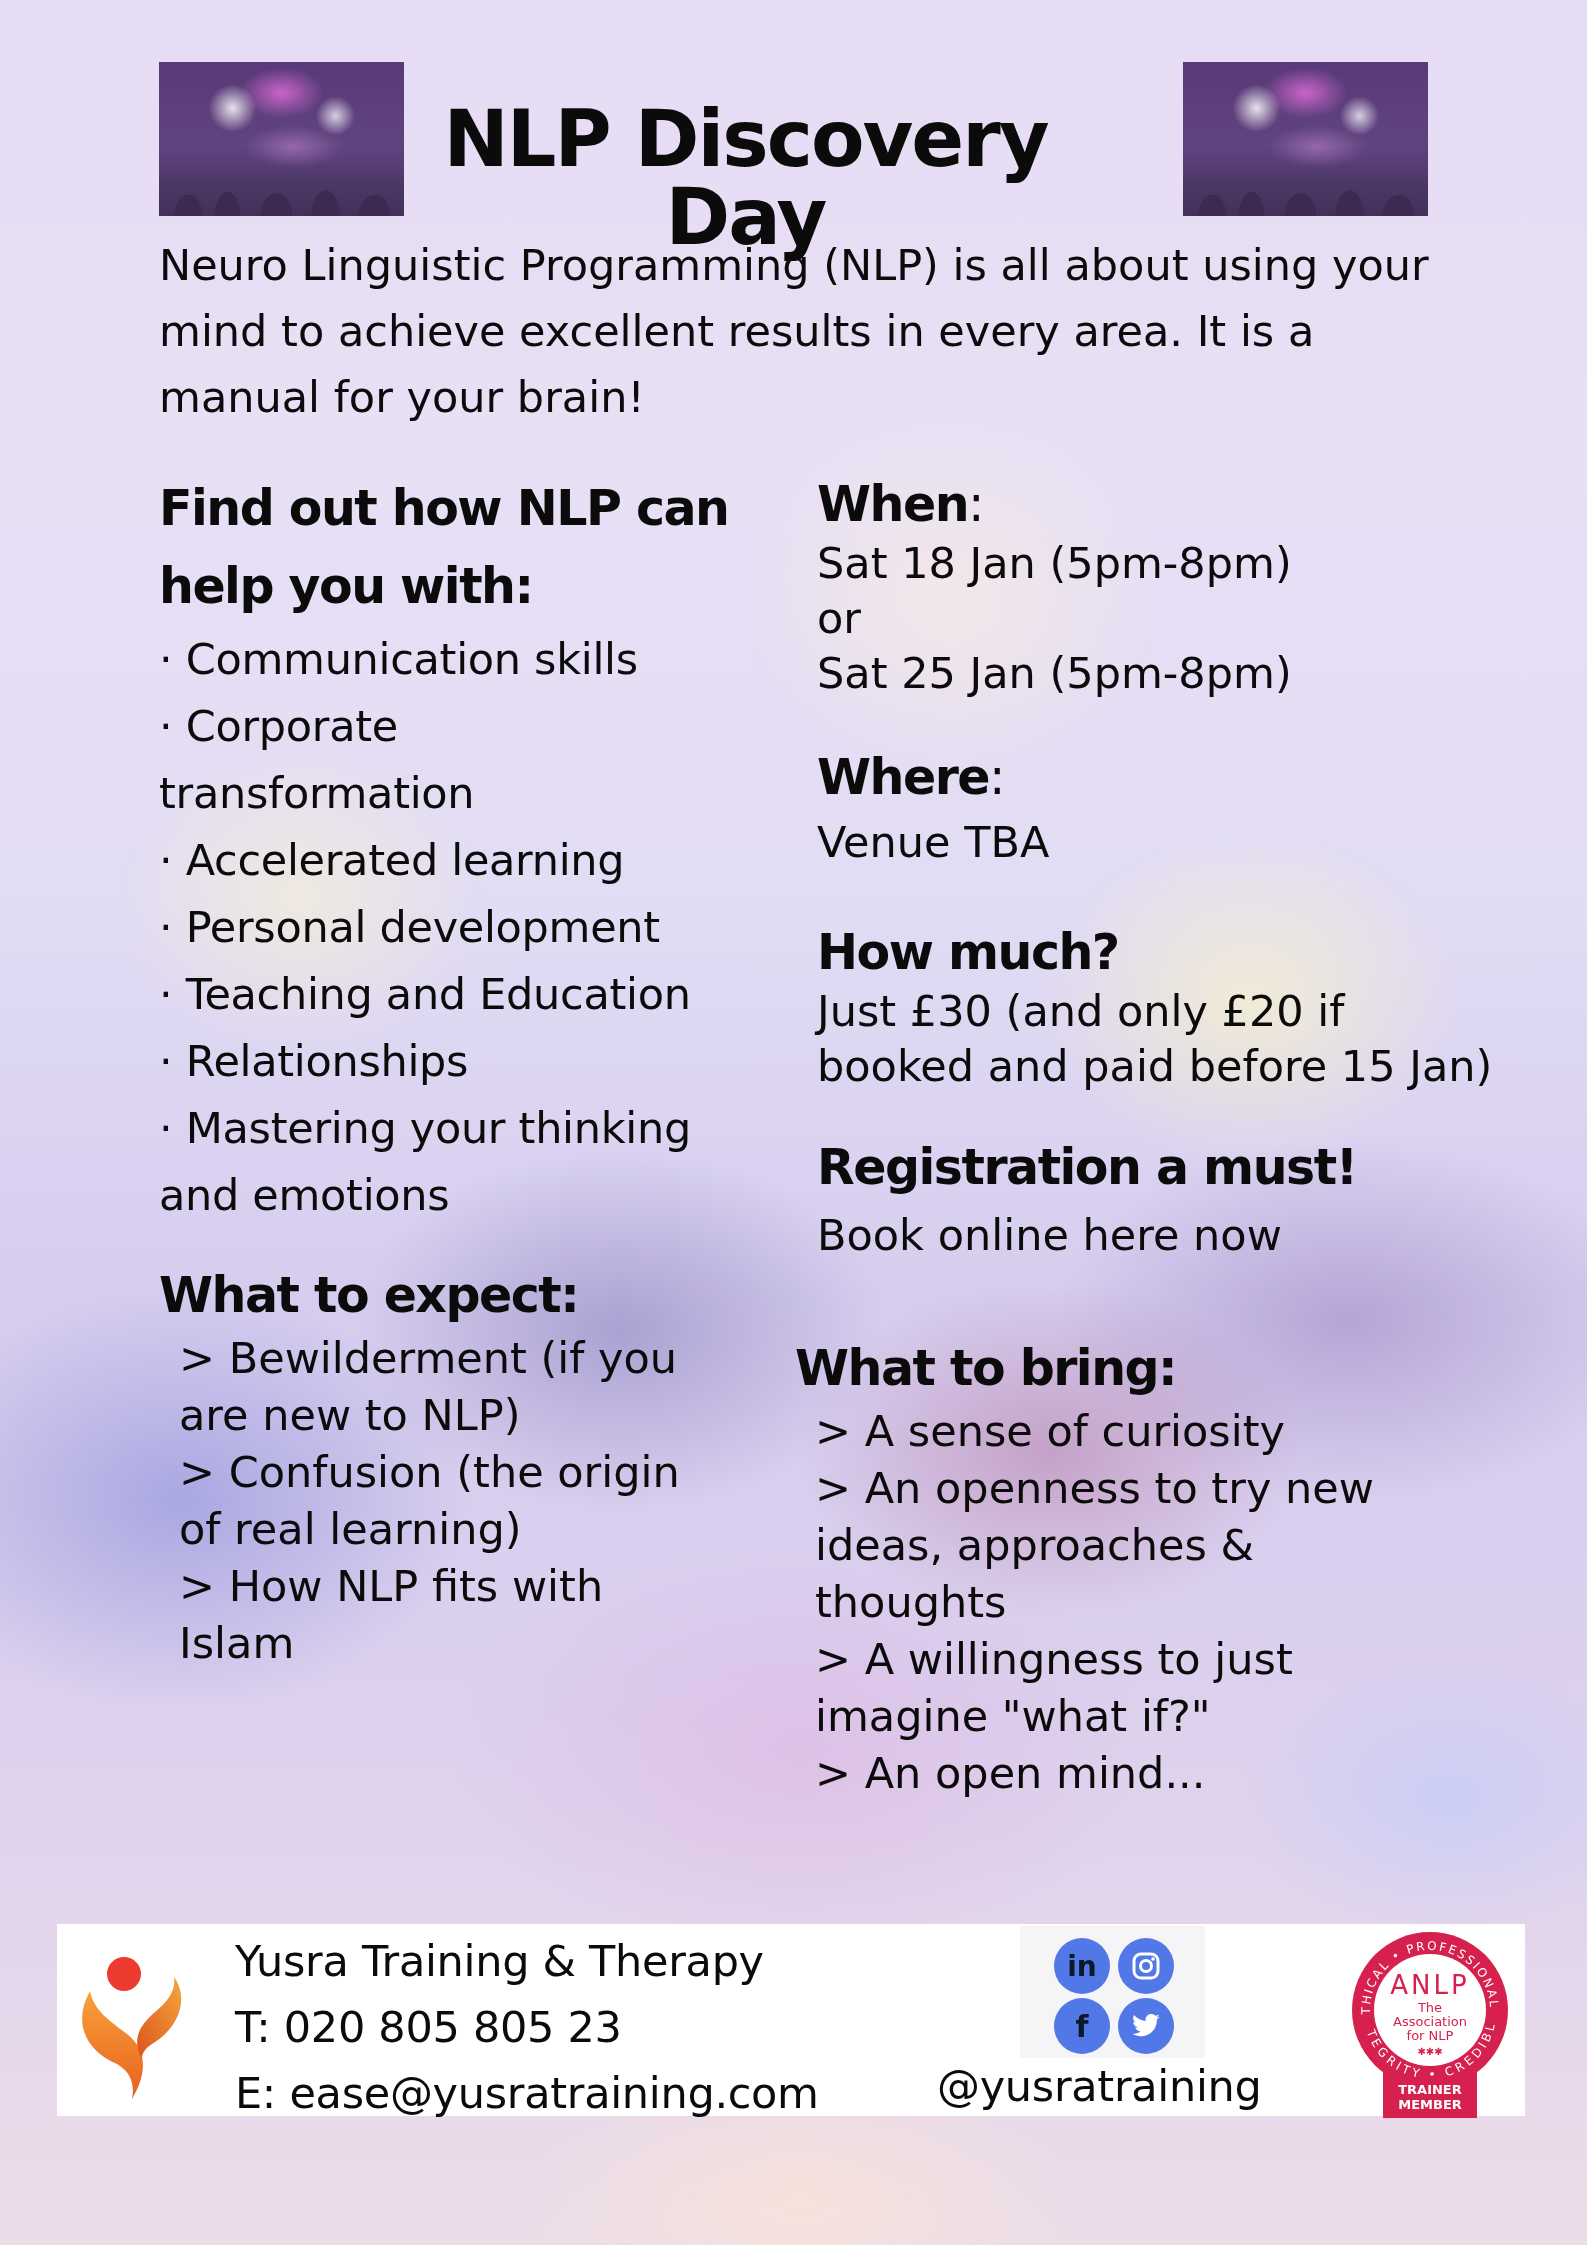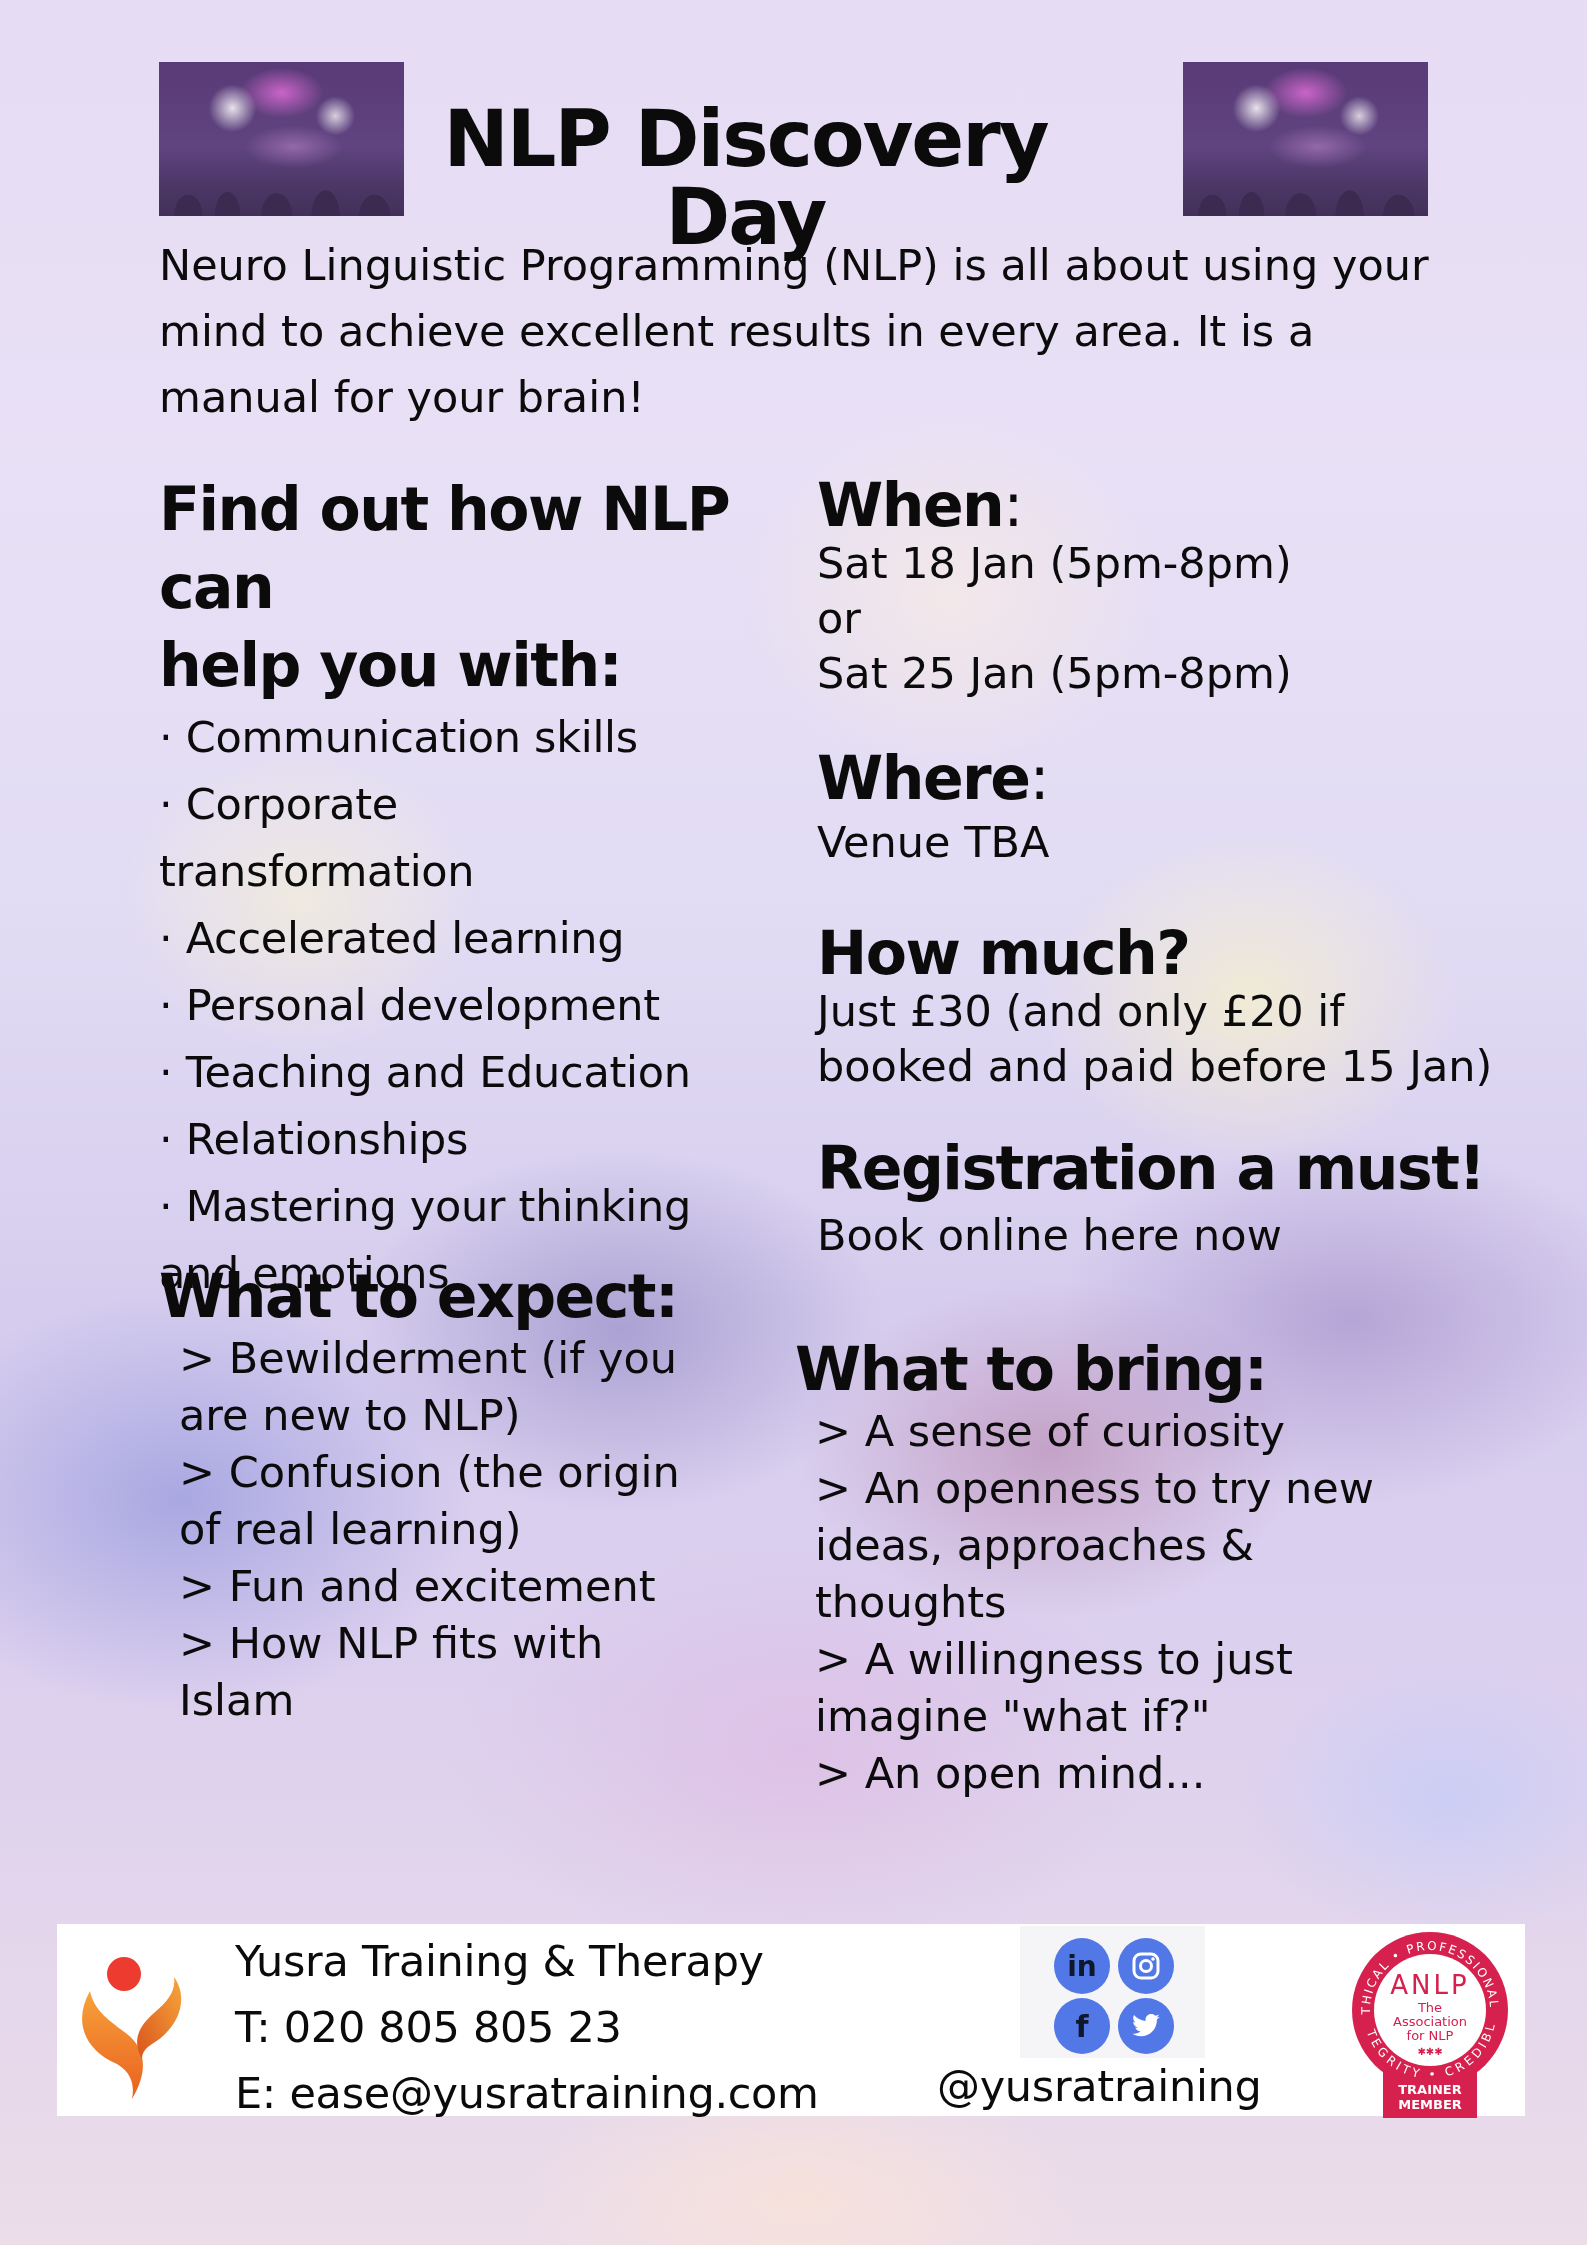--- a/index.html
+++ b/index.html
@@ -44,21 +44,21 @@
     font-family: "DejaVu Sans", sans-serif; font-weight: bold; font-size: 78px;
     letter-spacing: -2px; line-height: 1;
   }
 
   .intro {
     position: absolute; left: 159px; top: 232px; width: 1270px;
     font-size: 43px; line-height: 66px;
   }
 
   h2.head {
-    margin: 0; font-weight: bold; font-size: 60px; letter-spacing: -1.5px;
+    margin: 0; font-weight: bold; font-size: 49px; letter-spacing: -1.5px;
   }
   .txt { font-size: 43px; letter-spacing: -0.3px; }
 
   .help { position: absolute; left: 159px; top: 470px; width: 610px; }
   .help h2 { line-height: 78px; }
   .help .list { line-height: 67px; }
   .help .list div { white-space: normal; }
 
   .right { position: absolute; left: 817px; width: 760px; }
   .right h2 { line-height: 62px; }
@@ -141,21 +141,20 @@
 <div class="right" style="top:1137px;">
   <h2 class="head">Registration a must!</h2>
   <div class="line" style="line-height:72px;">Book online here now</div>
 </div>
 
 <div class="expect">
   <h2 class="head">What to expect:</h2>
   <div class="list">
     <div style="width:540px;">&gt; Bewilderment (if you are new to NLP)</div>
     <div style="width:540px;">&gt; Confusion (the origin of real learning)</div>
-    <div>&gt; Fun and excitement</div>
     <div style="width:470px;">&gt; How NLP fits with Islam</div>
   </div>
 </div>
 
 <div class="bring">
   <h2 class="head">What to bring:</h2>
   <div class="list">
     <div>&gt; A sense of curiosity</div>
     <div style="width:600px;">&gt; An openness to try new ideas, approaches &amp; thoughts</div>
     <div style="width:560px;">&gt; A willingness to just imagine "what if?"</div>

